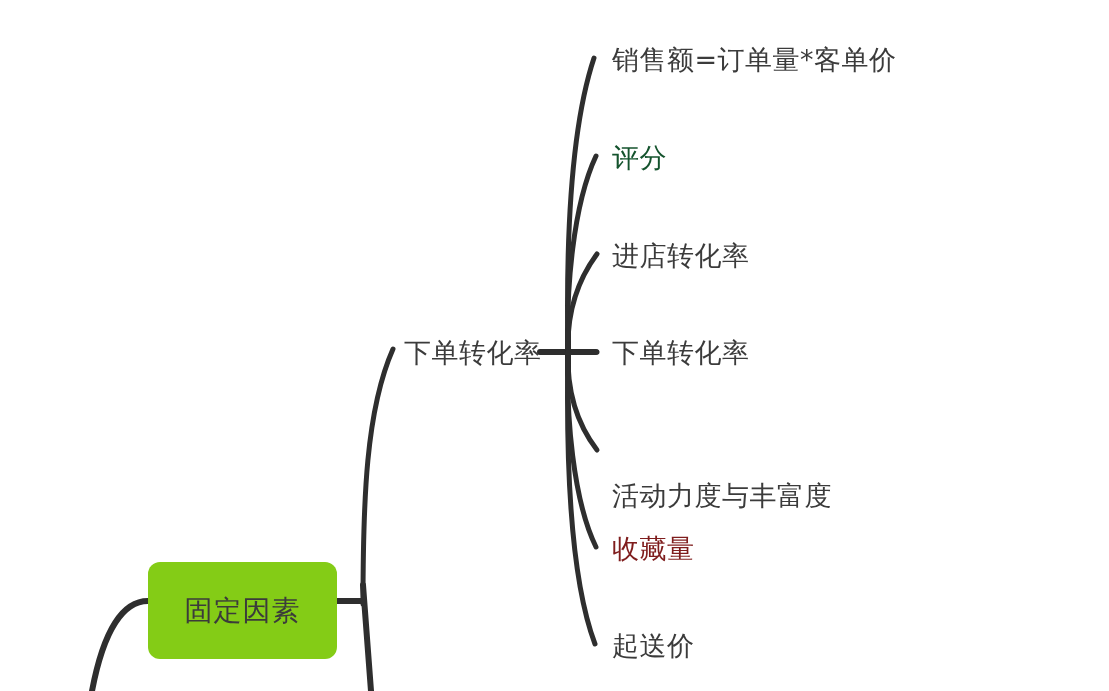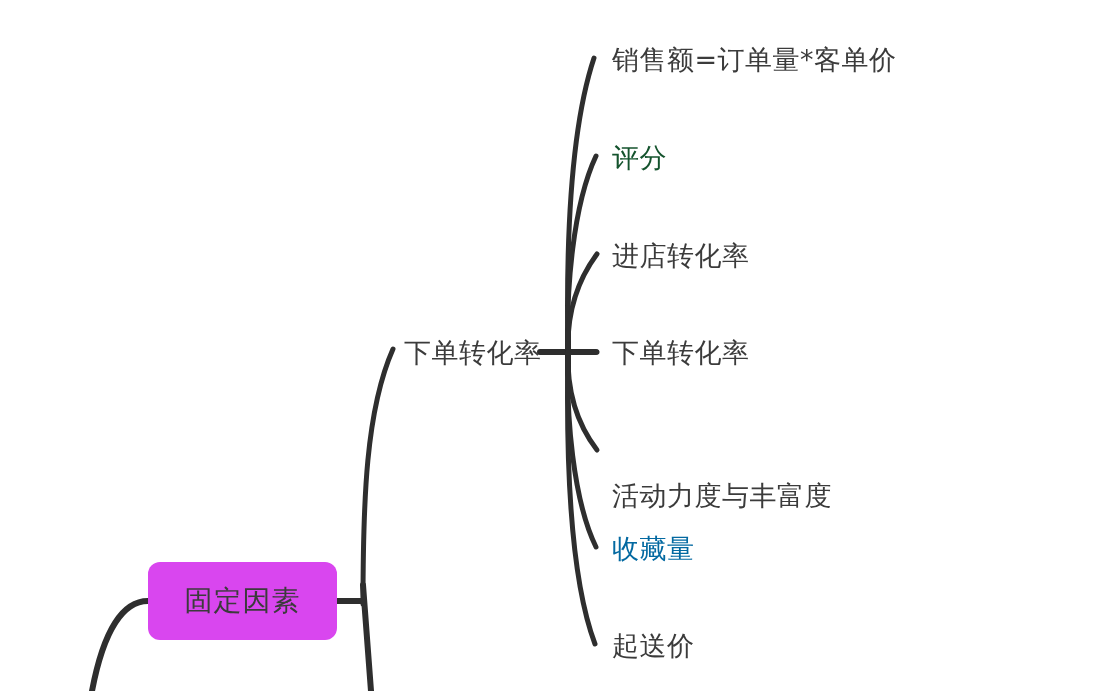--- a/index.html
+++ b/index.html
@@ -80,25 +80,25 @@
 
       <path d="M568 352 C 567 385, 574 420, 597 450" stroke-width="5"></path>
 
       <path d="M568 352 C 566 415, 573 500, 596 547" stroke-width="5"></path>
 
       <path d="M568 352 C 566 455, 570 578, 595 644" stroke-width="5"></path>
 
     </g>
   </svg>
 
-  <div class="node-box" id="root-node" style="left: 148px; top: 562px; width: 189px; height: 78px; background: #d946ef; color: rgb(59, 59, 59);">固定因素</div>
+  <div class="node-box" id="root-node" style="left: 148px; top: 562px; width: 189px; height: 97px; background: #84cc16; color: rgb(59, 59, 59);">固定因素</div>
 
   <div class="node-label" id="branch-node" style="left: 404px; top: 352px; color: rgb(59, 59, 59);">下单转化率</div>
 
   <div class="node-label" style="left: 612px; top: 59px; color: rgb(59, 59, 59);">销售额=订单量*客单价</div>
   <div class="node-label" style="left: 612px; top: 157px; color: #14532d;">评分</div>
   <div class="node-label" style="left: 612px; top: 352px; color: rgb(59, 59, 59);">下单转化率</div>
   <div class="node-label" style="left: 612px; top: 255px; color: rgb(59, 59, 59);">进店转化率</div>
   <div class="node-label" style="left: 612px; top: 451px; color: rgb(59, 59, 59); margin-top: 44px;">活动力度与丰富度</div>
-  <div class="node-label" style="left: 612px; top: 548px; color: #0369a1;">收藏量</div>
+  <div class="node-label" style="left: 612px; top: 548px; color: #7f1d1d;">收藏量</div>
   <div class="node-label" style="left: 612px; top: 645px; color: rgb(59, 59, 59); text-align: center;">起送价</div>
 
 </div>
 
 </body></html>

